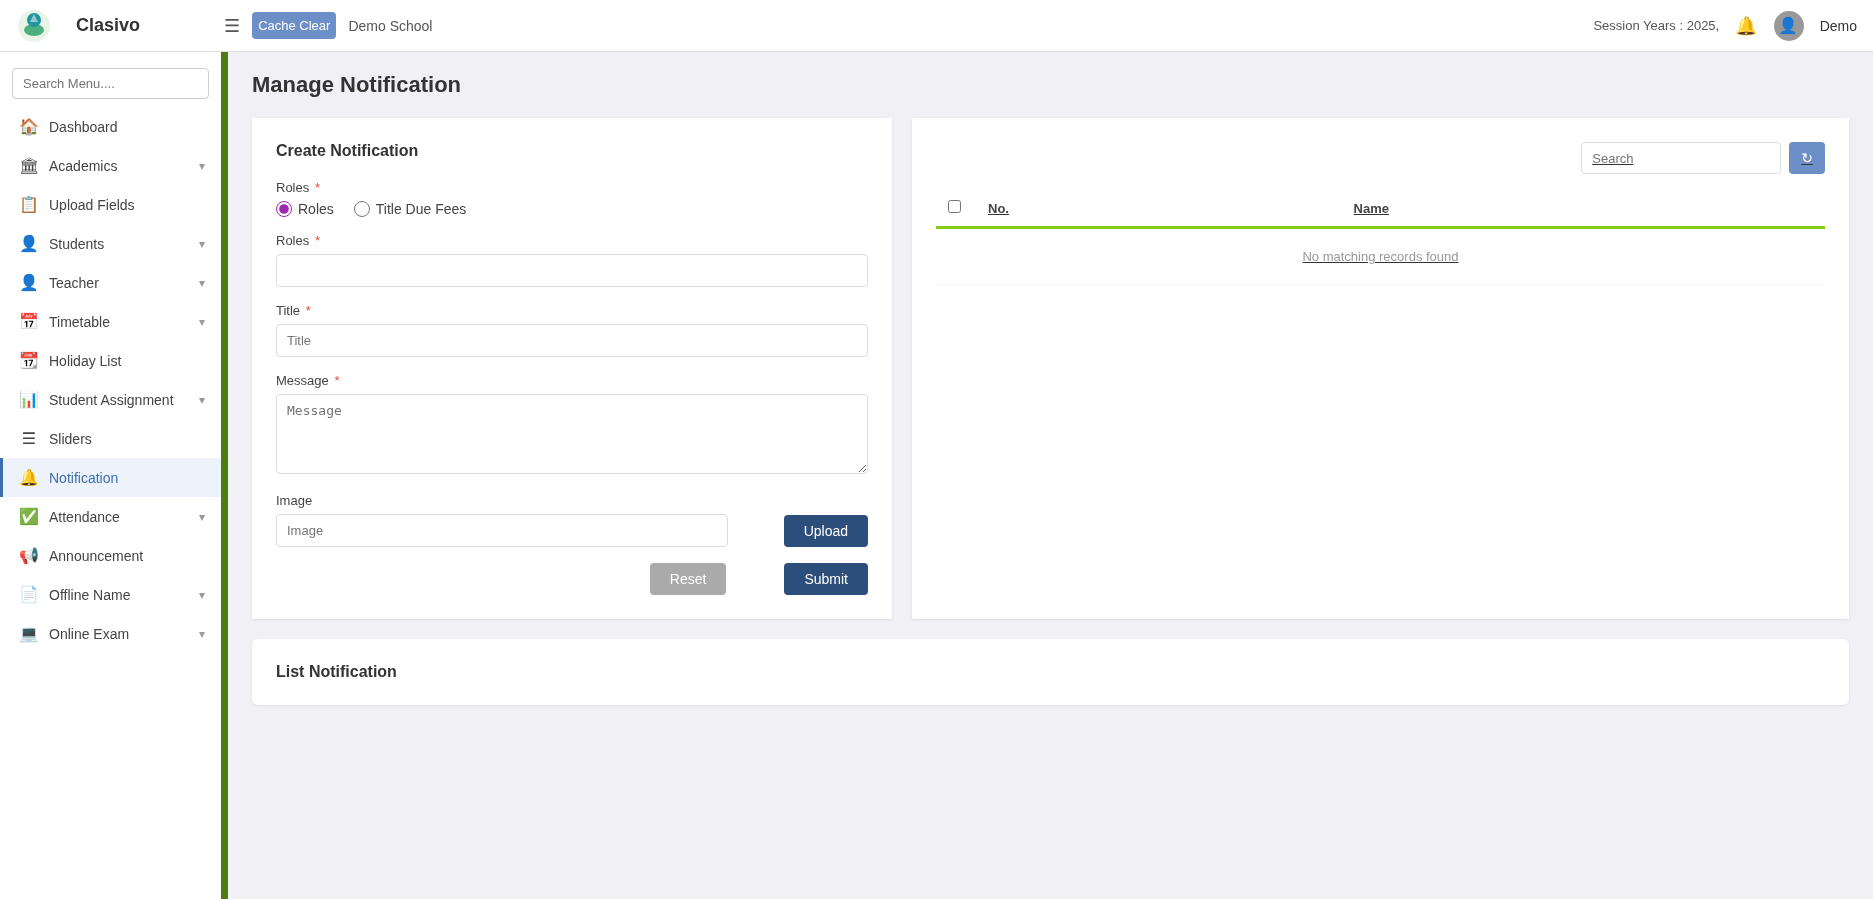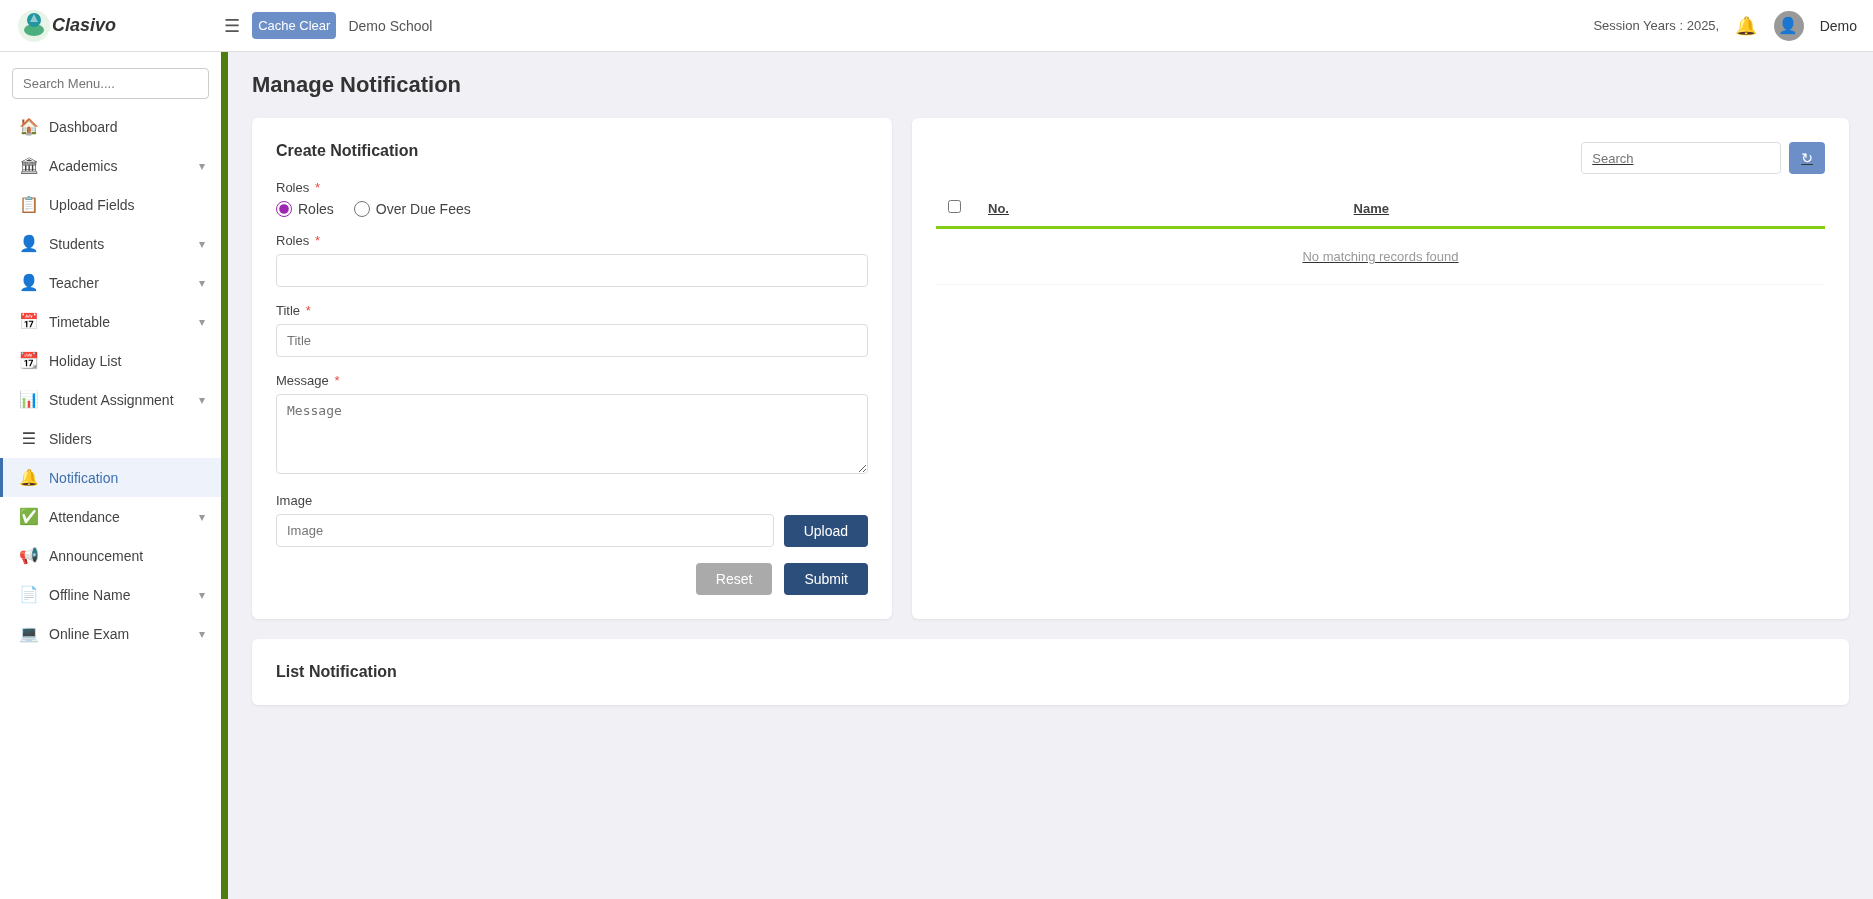--- a/index.html
+++ b/index.html
@@ -13,23 +13,22 @@
       height: 52px;
       padding: 0 16px;
       border-bottom: 1px solid #ddd;
       position: fixed;
       top: 0; left: 0; right: 0;
       z-index: 100;
     }
     .navbar-logo {
       display: flex;
       align-items: center;
-      gap: 0;
+      gap: 24px;
       width: 200px;
-      font-style: italic;
     }
     .logo-icon {
       width: 36px;
       height: 36px;
     }
     .logo-text {
       font-size: 18px;
       font-weight: 700;
       color: #333;
     }
@@ -151,21 +150,21 @@
     
     .panels-row {
       display: flex;
       gap: 20px;
       margin-bottom: 20px;
     }
 
     
     .panel {
       background: #fff;
-      border-radius: 6px;
+      border-radius: 0;
       padding: 24px;
       box-shadow: 0 1px 3px rgba(0,0,0,0.08);
     }
     .panel-left {
       flex: 0 0 640px;
     }
     .panel-right {
       flex: 1;
       text-decoration: underline;
     }
@@ -239,20 +238,21 @@
       padding: 8px 20px;
       border-radius: 4px;
       font-size: 14px;
       cursor: pointer;
       border: none;
       font-weight: 500;
     }
     .btn-primary {
       background: #2c4e7a;
       color: #fff;
+      margin-left: 46px;
     }
     .btn-secondary {
       background: #aaa;
       color: #fff;
     }
     .btn-refresh {
       background: #6c8fc7;
       color: #fff;
       padding: 8px 12px;
       font-size: 14px;
@@ -430,21 +430,21 @@
             <span>Roles</span>
             <span class="required">*</span>
           </span>
           <div class="radio-group">
             <label class="radio-option">
               <input type="radio" name="notification_type" checked="" style="">
               <span>Roles</span>
             </label>
             <label class="radio-option">
               <input type="radio" name="notification_type" style="">
-              <span>Over Due Fees</span>
+              <span>Title Due Fees</span>
             </label>
           </div>
         </div>
 
         <div class="form-group">
           <label class="form-label">
             <span>Roles</span>
             <span class="required">*</span>
           </label>
           <input type="text" class="form-control" style="">

